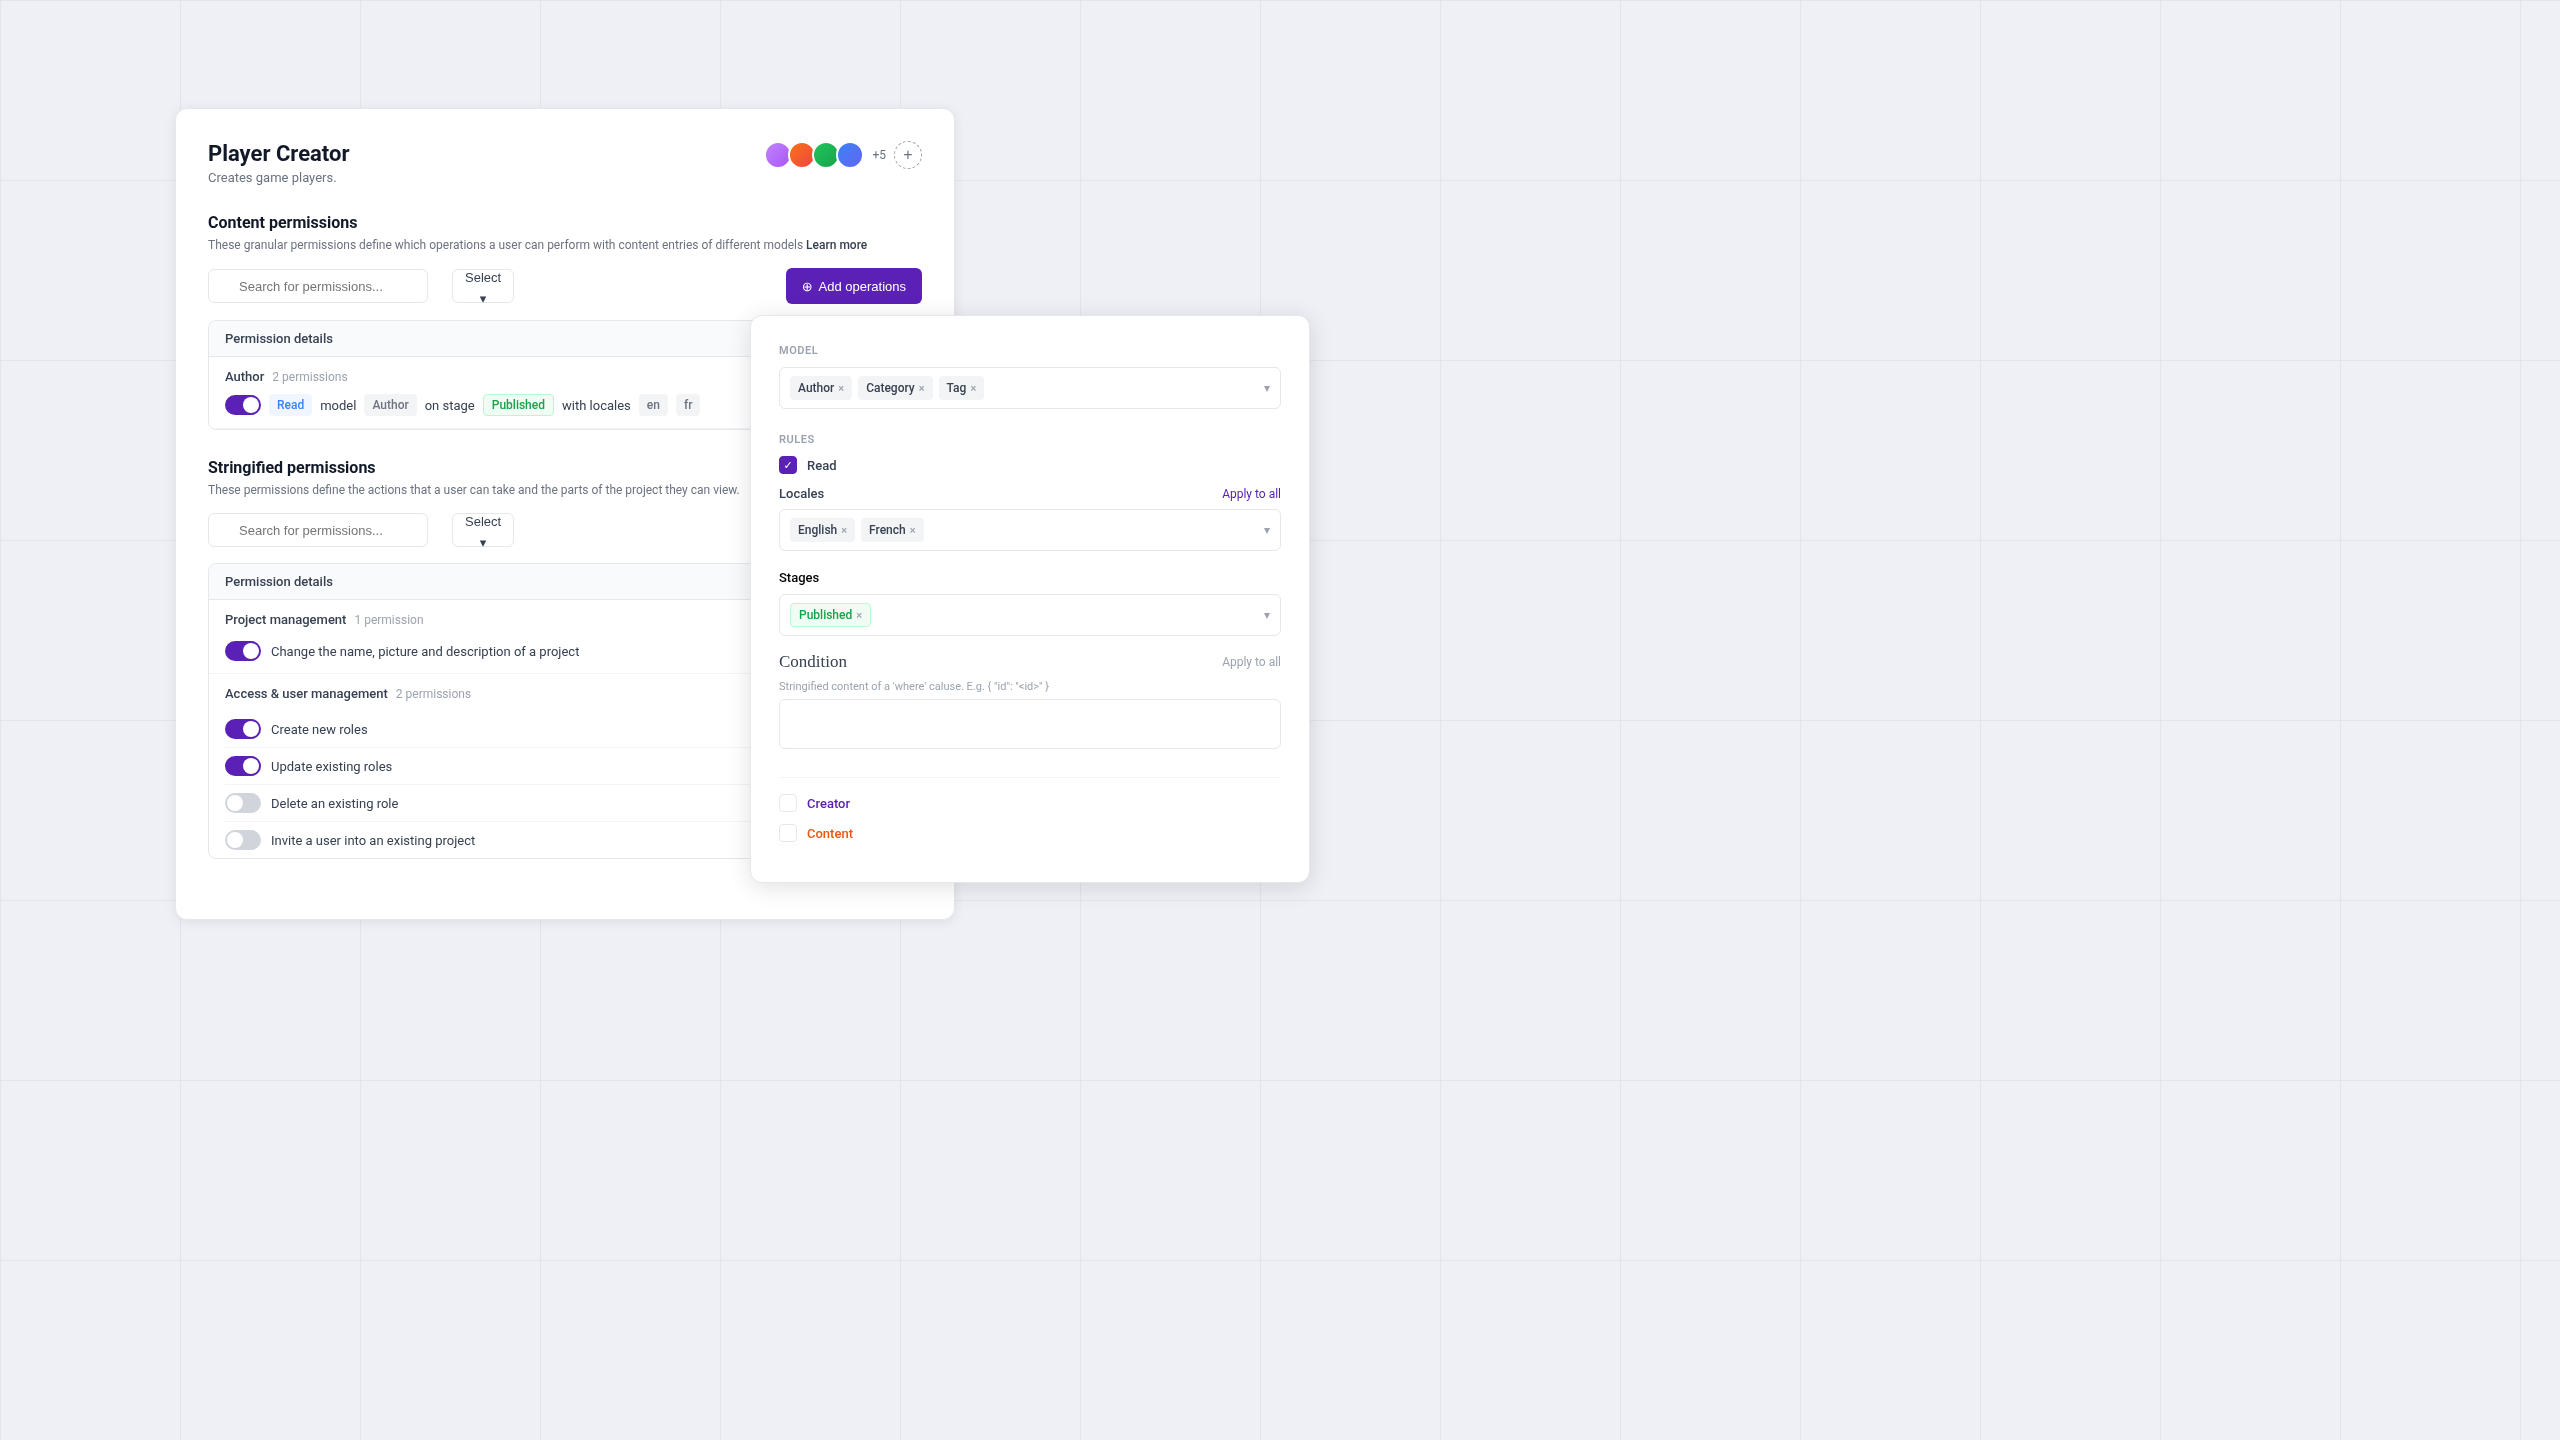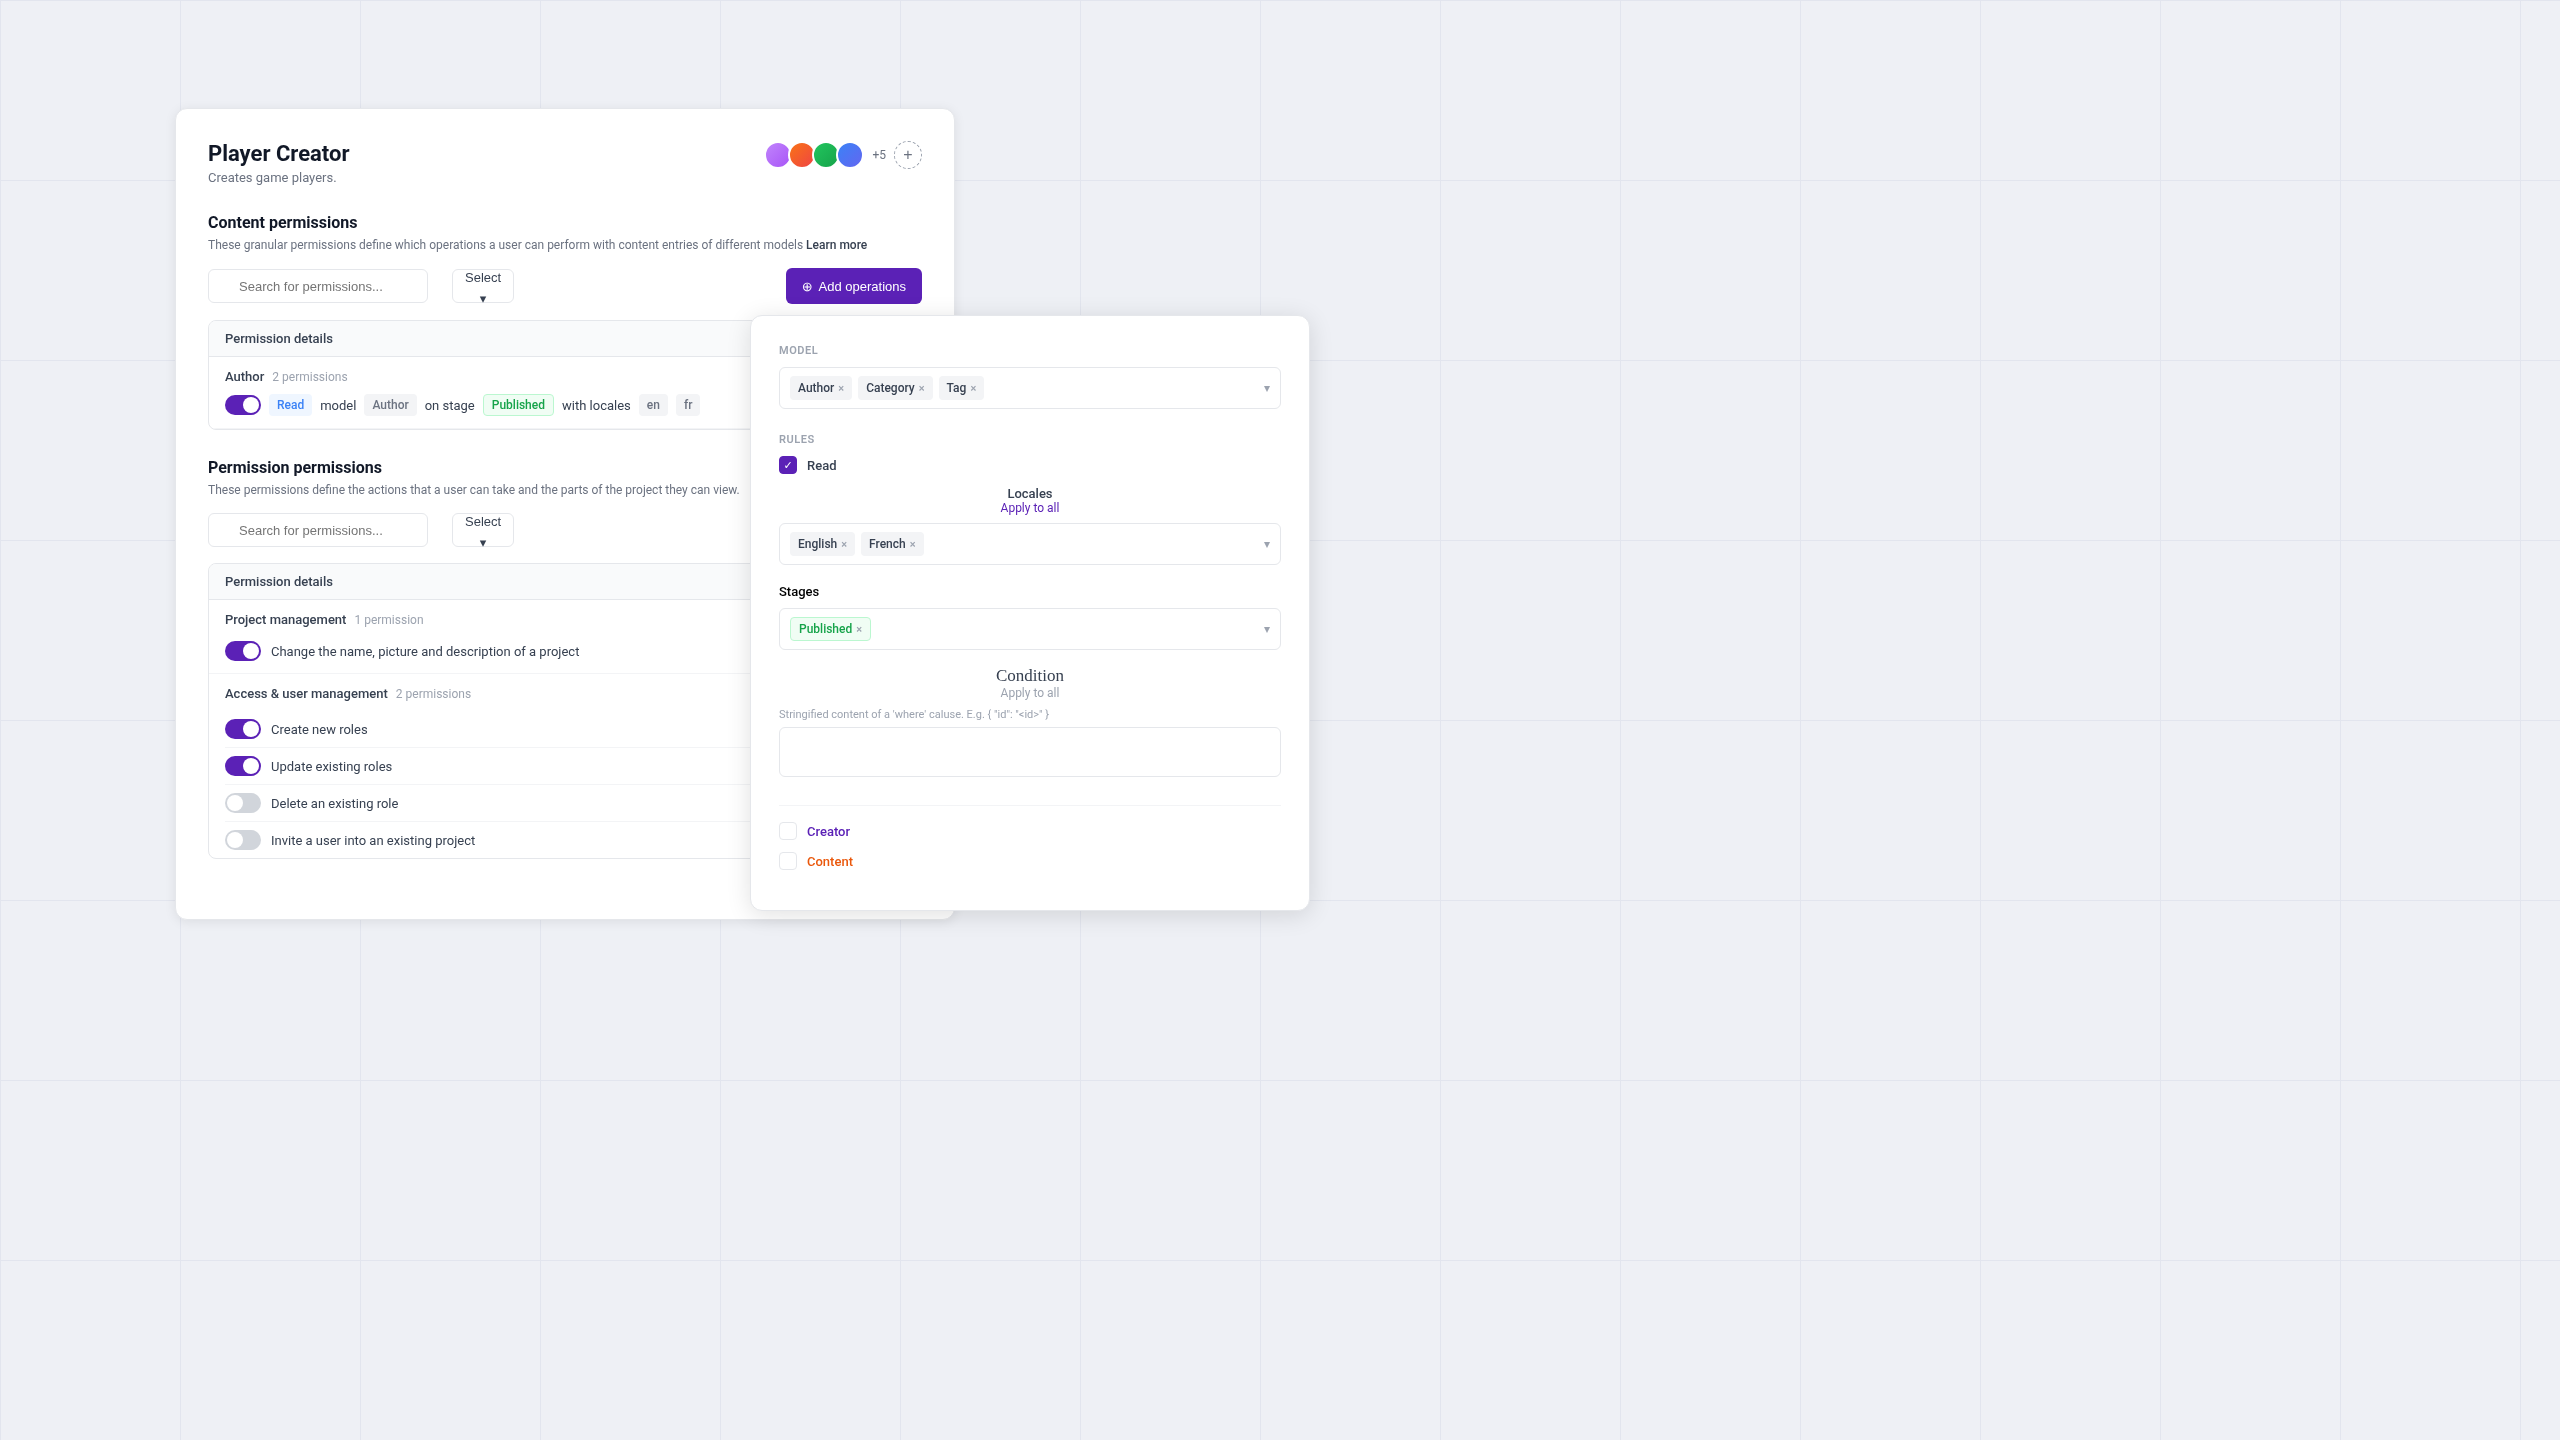--- a/index.html
+++ b/index.html
@@ -406,21 +406,20 @@
       font-size: 13px;
       color: #374151;
       font-weight: 500;
     }
 
     .locales-header {
       display: flex;
       align-items: center;
       justify-content: space-between;
       margin-bottom: 8px;
-      flex-direction: column;
     }
 
     .apply-to-all {
       font-size: 12px;
       color: #5b21b6;
       cursor: pointer;
     }
 
     .apply-to-all-gray {
       font-size: 12px;
@@ -511,21 +510,21 @@
         <span class="rule-text">on stage</span>
         <span class="badge badge-green">Published</span>
         <span class="rule-text">with locales</span>
         <span class="badge badge-gray">en</span>
         <span class="badge badge-gray">fr</span>
       </div>
     </div>
   </div>
 
   <div class="mgmt-section">
-    <div class="section-title">Permission permissions</div>
+    <div class="section-title">Stringified permissions</div>
     <div class="section-desc">These permissions define the actions that a user can take and the parts of the project they can view.</div>
 
     <div class="toolbar-row">
       <div class="search-wrapper">
         <span class="search-icon-inner">⌕</span>
         <input class="search-input" type="text" placeholder="Search for permissions..." style="">
       </div>
       <button class="select-btn">
         <span>Select</span>
         <span>▾</span>

